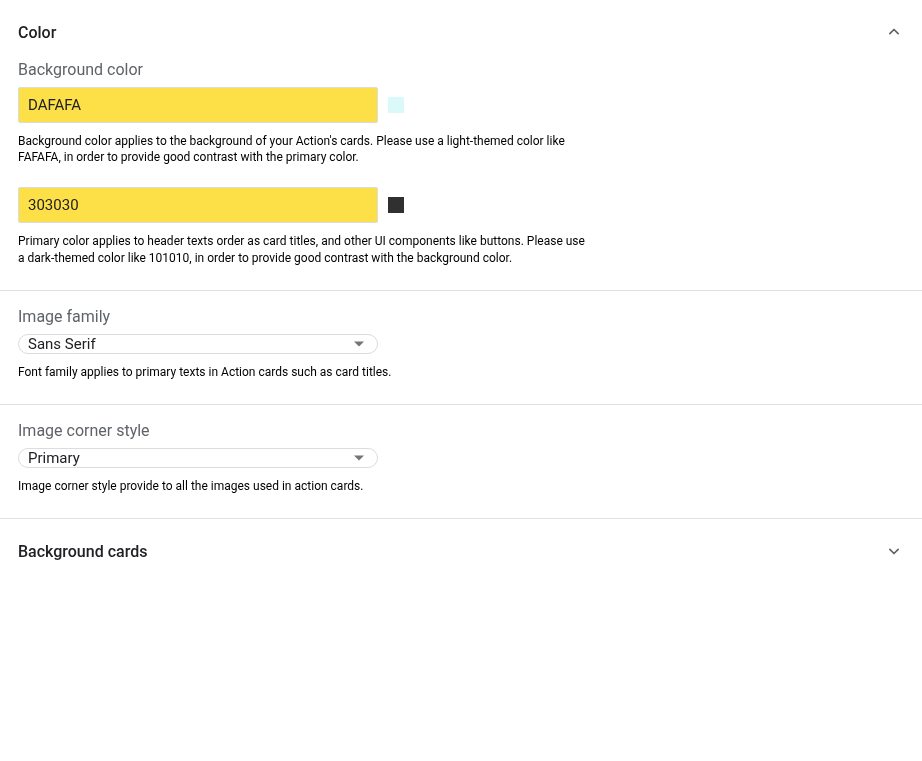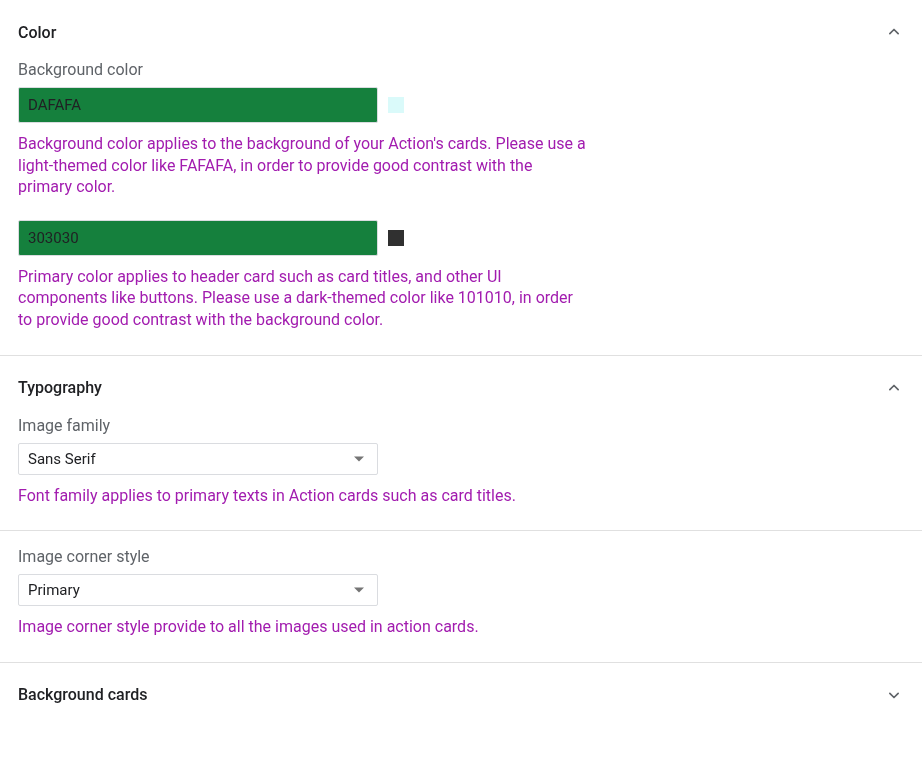--- a/index.html
+++ b/index.html
@@ -56,42 +56,42 @@
   .text-input {
     width: 360px;
     height: 36px;
     border: 1px solid #dadce0;
     border-radius: 2px;
     padding: 0 9px;
     font-size: 15px;
     font-family: inherit;
     color: #202124;
     outline: none;
-    background: #15803d;
+    background: #fde047;
   }
   .swatch {
     width: 16px;
     height: 16px;
   }
   .help-text {
-    font-size: 16px;
-    color: #a21caf;
+    font-size: 12px;
+    color: #000000;
     line-height: 1.35;
     margin-top: 10px;
     max-width: 572px;
   }
   .select-wrap {
     position: relative;
     width: 360px;
   }
   .select {
     width: 100%;
-    height: 32px;
+    height: 20px;
     border: 1px solid #dadce0;
-    border-radius: 2px;
+    border-radius: 12px;
     padding: 0 34px 0 9px;
     font-size: 15px;
     font-family: inherit;
     color: #202124;
     background: #fff;
     appearance: none;
     -webkit-appearance: none;
     cursor: pointer;
     outline: none;
     display: flex;
@@ -131,33 +131,25 @@
       <span class="swatch" style="background: rgb(218, 250, 250);"></span>
     </div>
     <div class="help-text">Background color applies to the background of your Action's cards. Please use a light-themed color like FAFAFA, in order to provide good contrast with the primary color.</div>
   </div>
 
   <div class="field-group">
     <div class="field-row">
       <input class="text-input" type="text" value="303030" style="">
       <span class="swatch" style="background: rgb(48, 48, 48);"></span>
     </div>
-    <div class="help-text">Primary color applies to header card such as card titles, and other UI components like buttons. Please use a dark-themed color like 101010, in order to provide good contrast with the background color.</div>
+    <div class="help-text">Primary color applies to header texts order as card titles, and other UI components like buttons. Please use a dark-themed color like 101010, in order to provide good contrast with the background color.</div>
   </div>
 </div>
 
 <div class="section">
-  <div class="section-header">
-    <span class="section-title">Typography</span>
-    <span class="chev">
-      <svg width="20" height="20" viewBox="0 0 24 24" fill="none">
-          <path d="M7 14l5-5 5 5" stroke="#5f6368" stroke-width="2" stroke-linecap="round" stroke-linejoin="round"></path>
-        </svg>
-    </span>
-  </div>
 
   <div class="field-group">
     <div class="field-label">Image family</div>
     <div class="select-wrap">
       <div class="select">
         <span>Sans Serif</span>
       </div>
       <span class="select-arrow"></span>
     </div>
     <div class="help-text">Font family applies to primary texts in Action cards such as card titles.</div>

